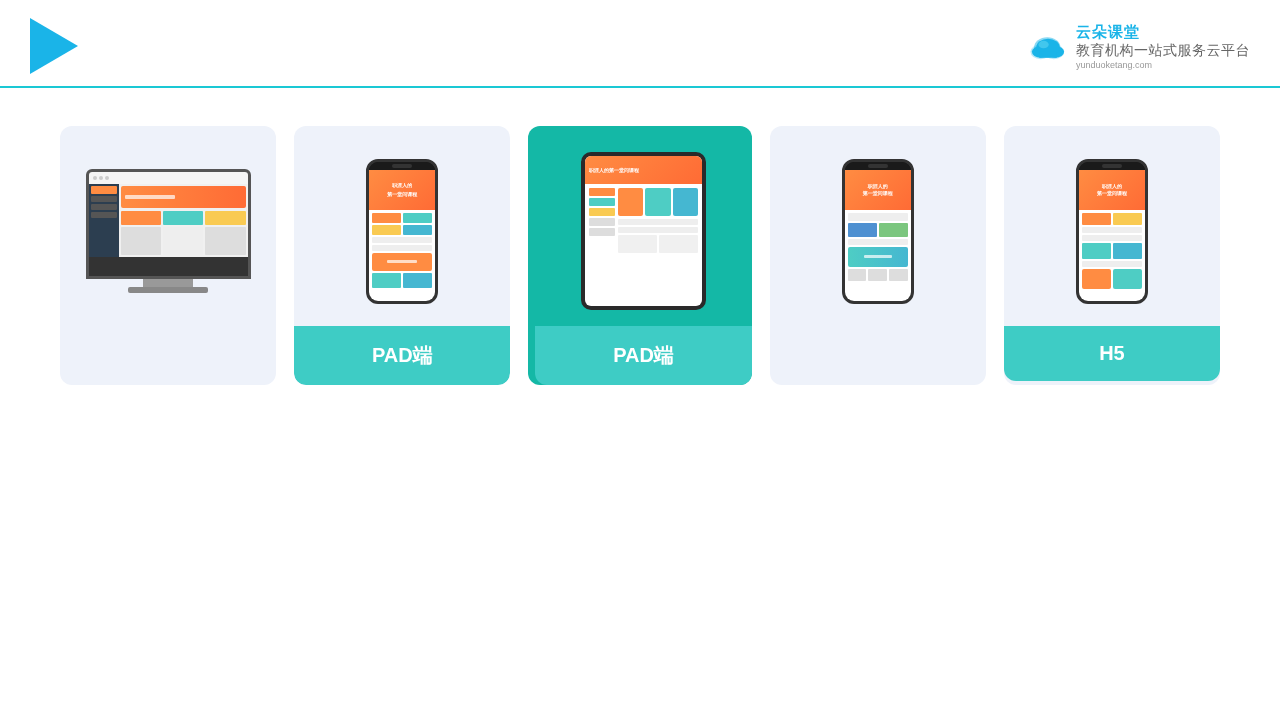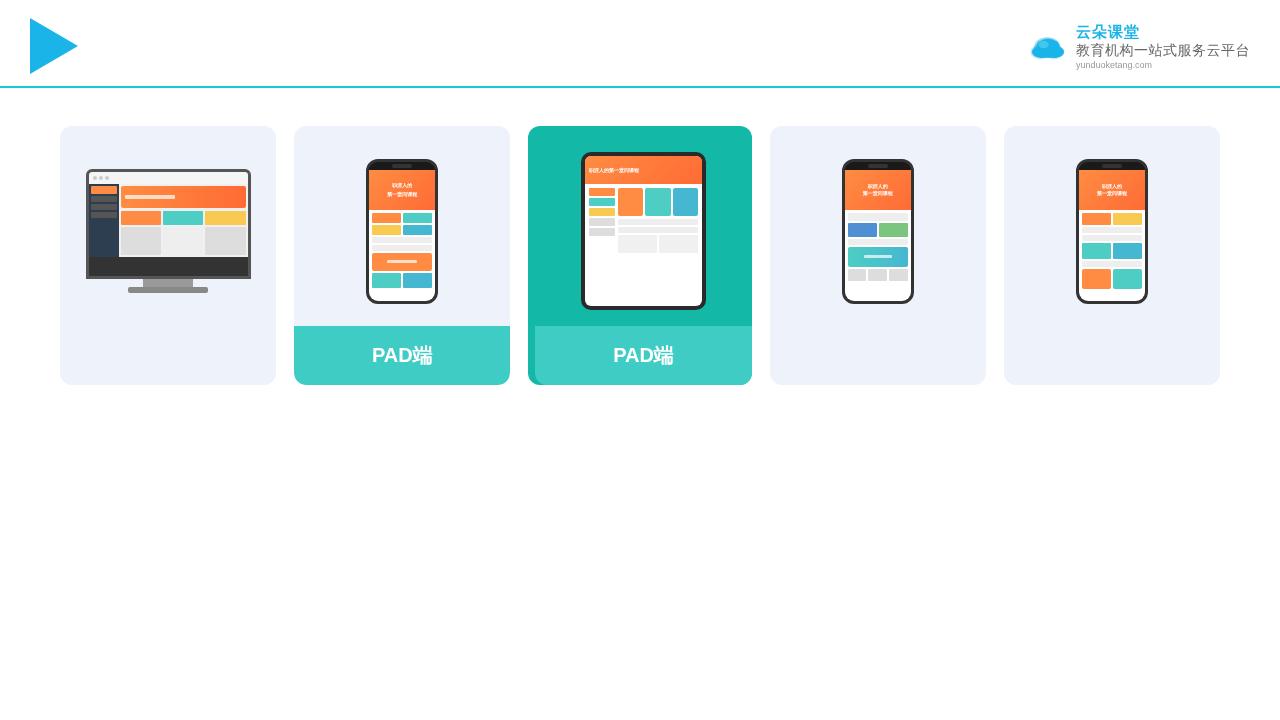--- a/index.html
+++ b/index.html
@@ -464,16 +464,19 @@
                 <div style="height:6px;background:#eee;border-radius:1px;margin-bottom:2px;"></div>
                 <div style="display:flex;gap:2px;">
                   <div style="height:20px;flex:1;background:#ff8c42;border-radius:2px;"></div>
                   <div style="height:20px;flex:1;background:#4ecdc4;border-radius:2px;"></div>
                 </div>
               </div>
             </div>
           </div>
         </div>
       </div>
+      <div class="card-label">
+        <span>H5</span>
+      </div>
     </div>
 
   </div>
 </div>
 
 </body></html>

